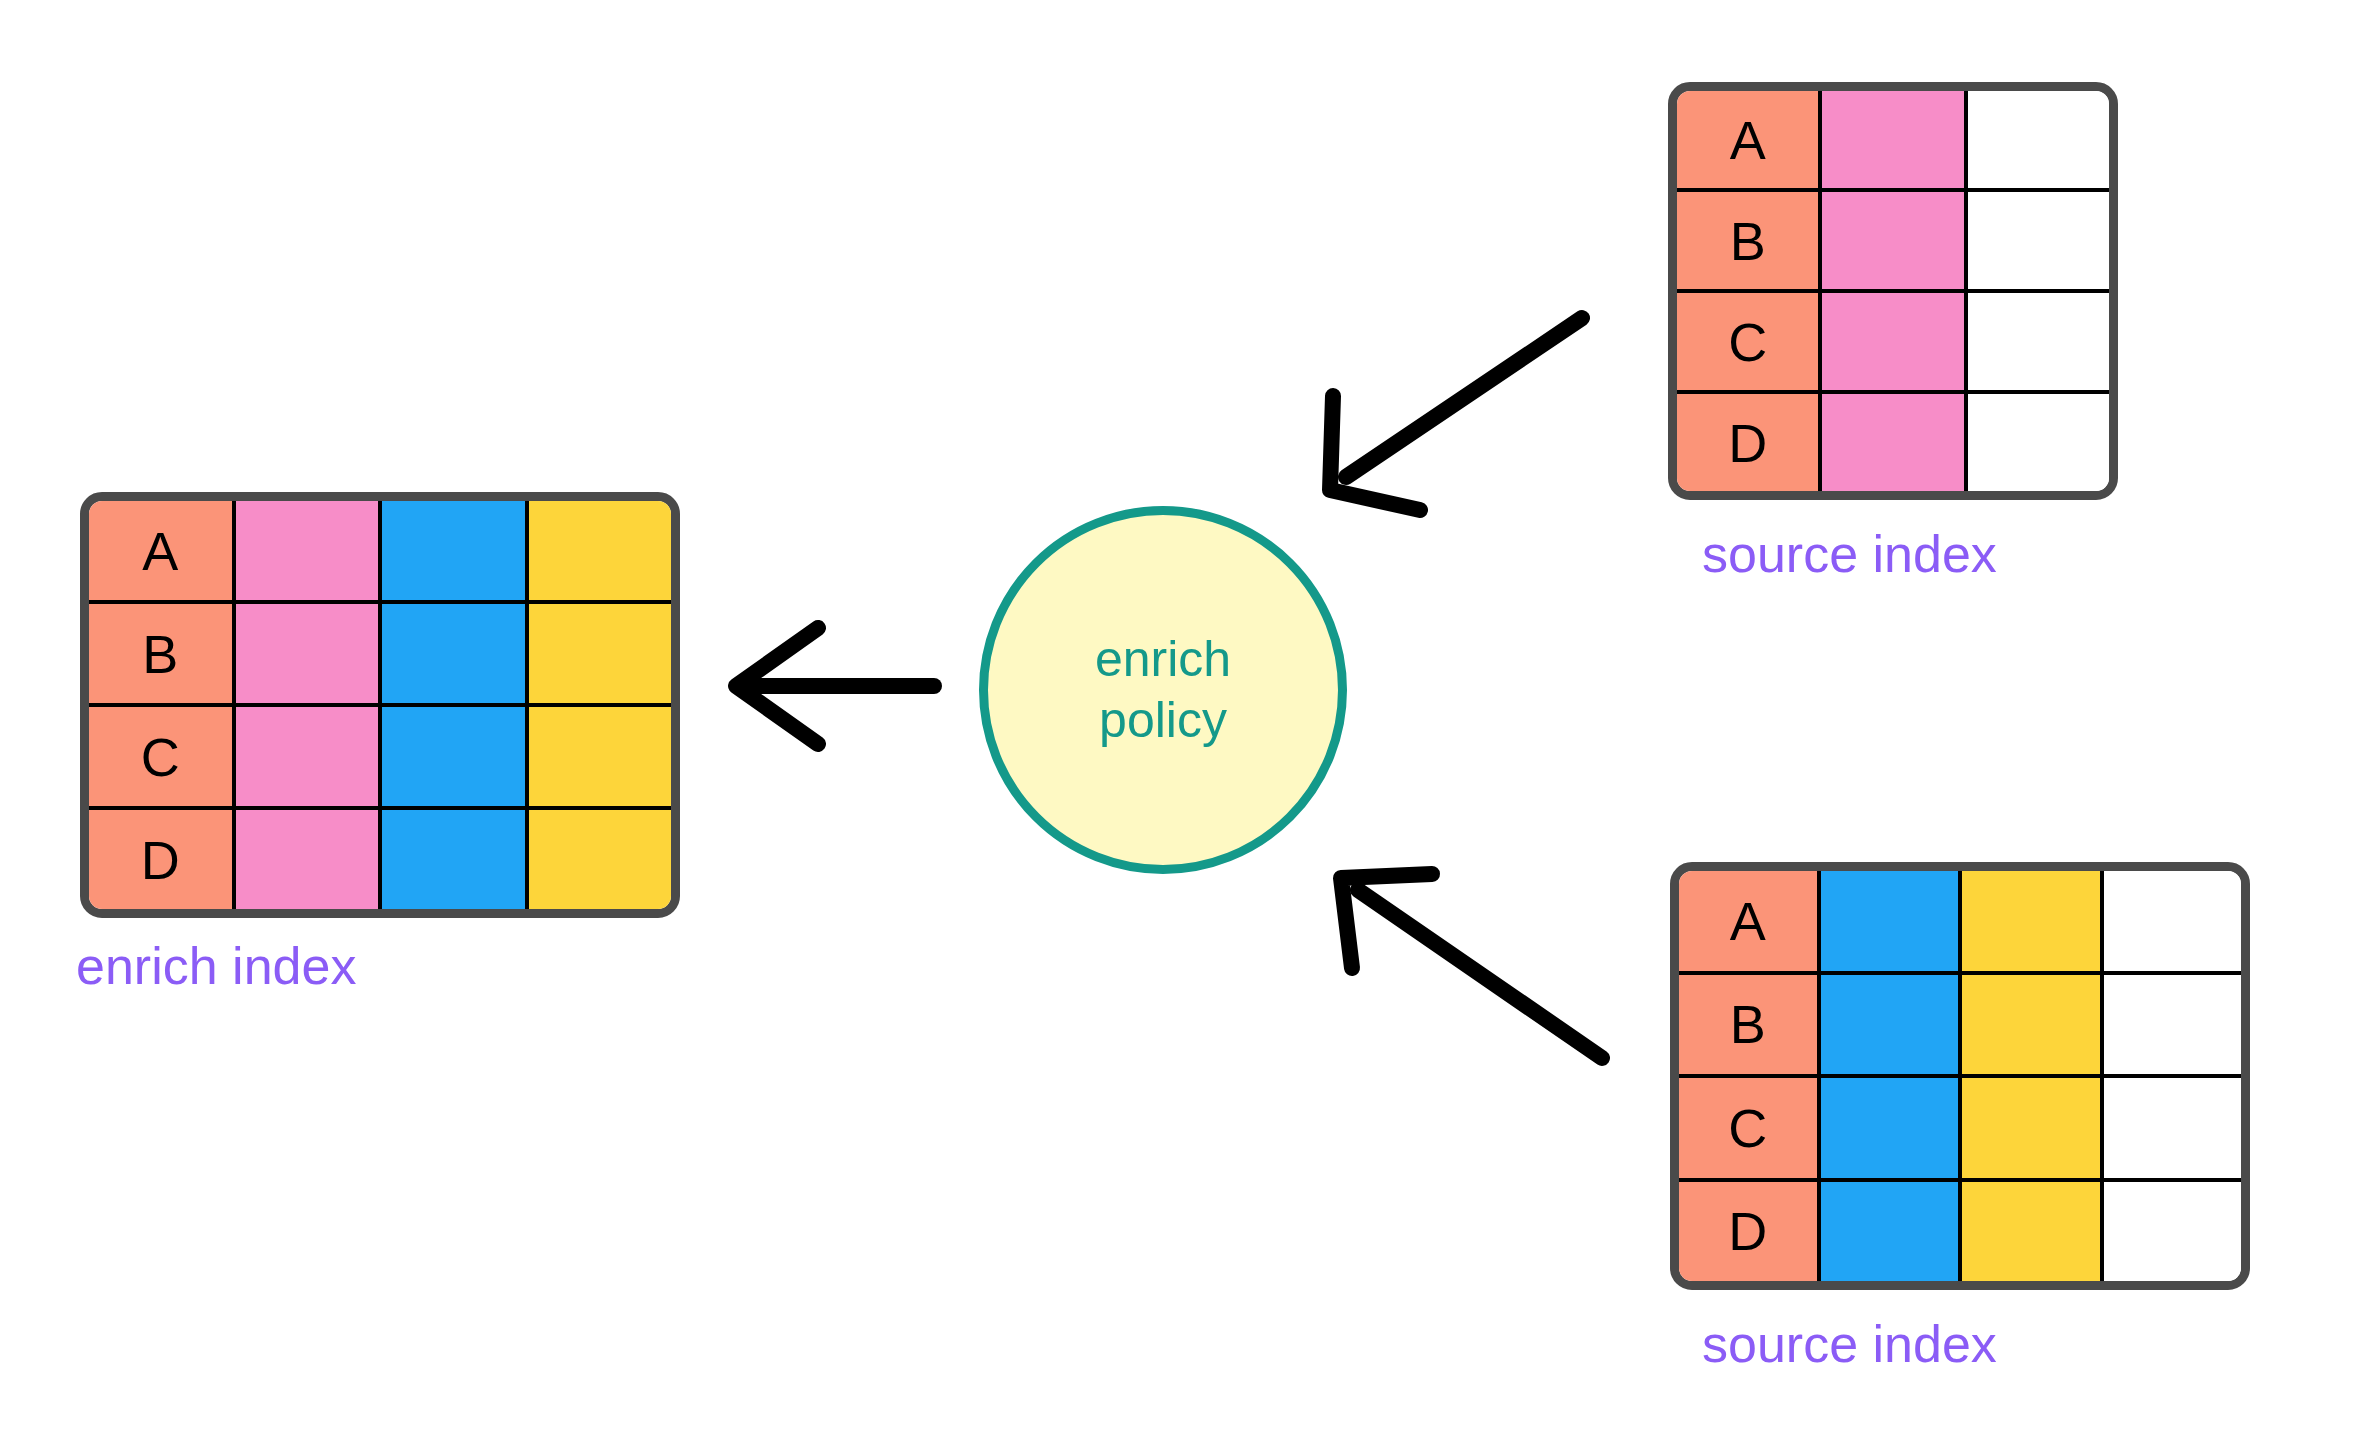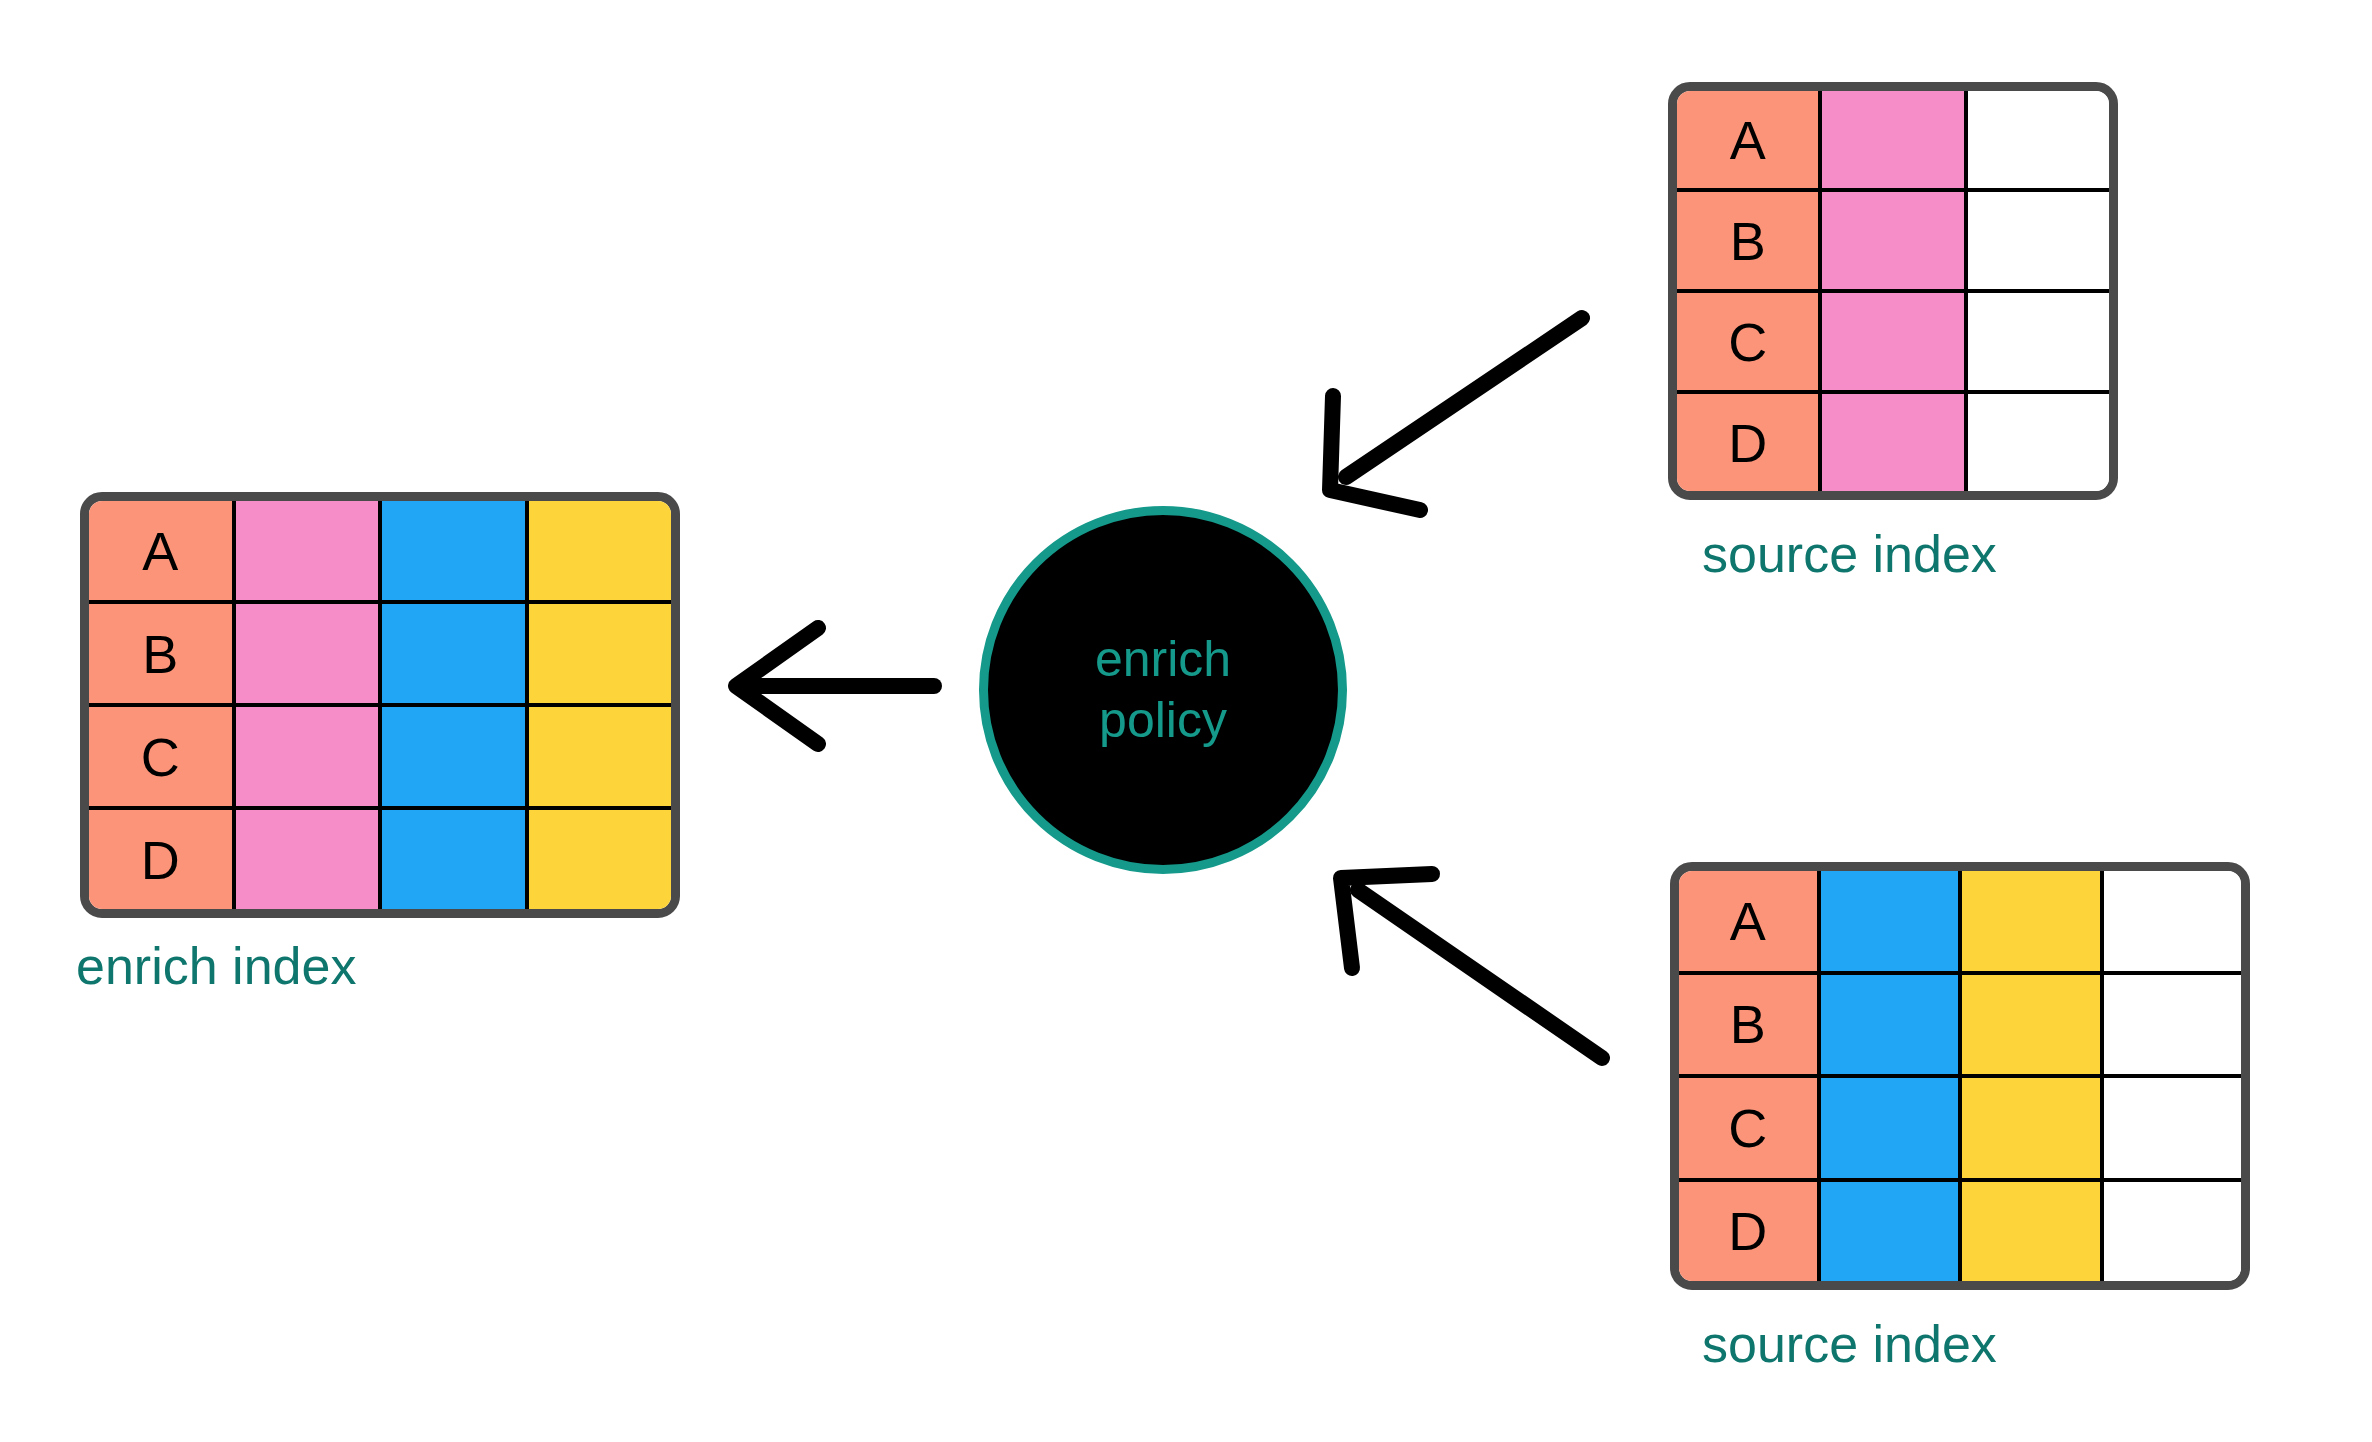--- a/index.html
+++ b/index.html
@@ -50,31 +50,31 @@
     line-height: 1;
   }
   .idx-cell:last-child {
     border-right: none;
   }
 
   
   .caption {
     position: absolute;
     font-size: 52px;
-    color: #0f766e;
+    color: #8b5cf6;
     white-space: nowrap;
     line-height: 1.1;
   }
 
   
   .policy-circle {
     position: absolute;
     box-sizing: border-box;
     border-radius: 50%;
-    background: #000000;
+    background: #fef9c3;
     display: flex;
     align-items: center;
     justify-content: center;
     text-align: center;
   }
   .policy-label {
     font-size: 50px;
     line-height: 1.22;
     white-space: pre-line;
   }

